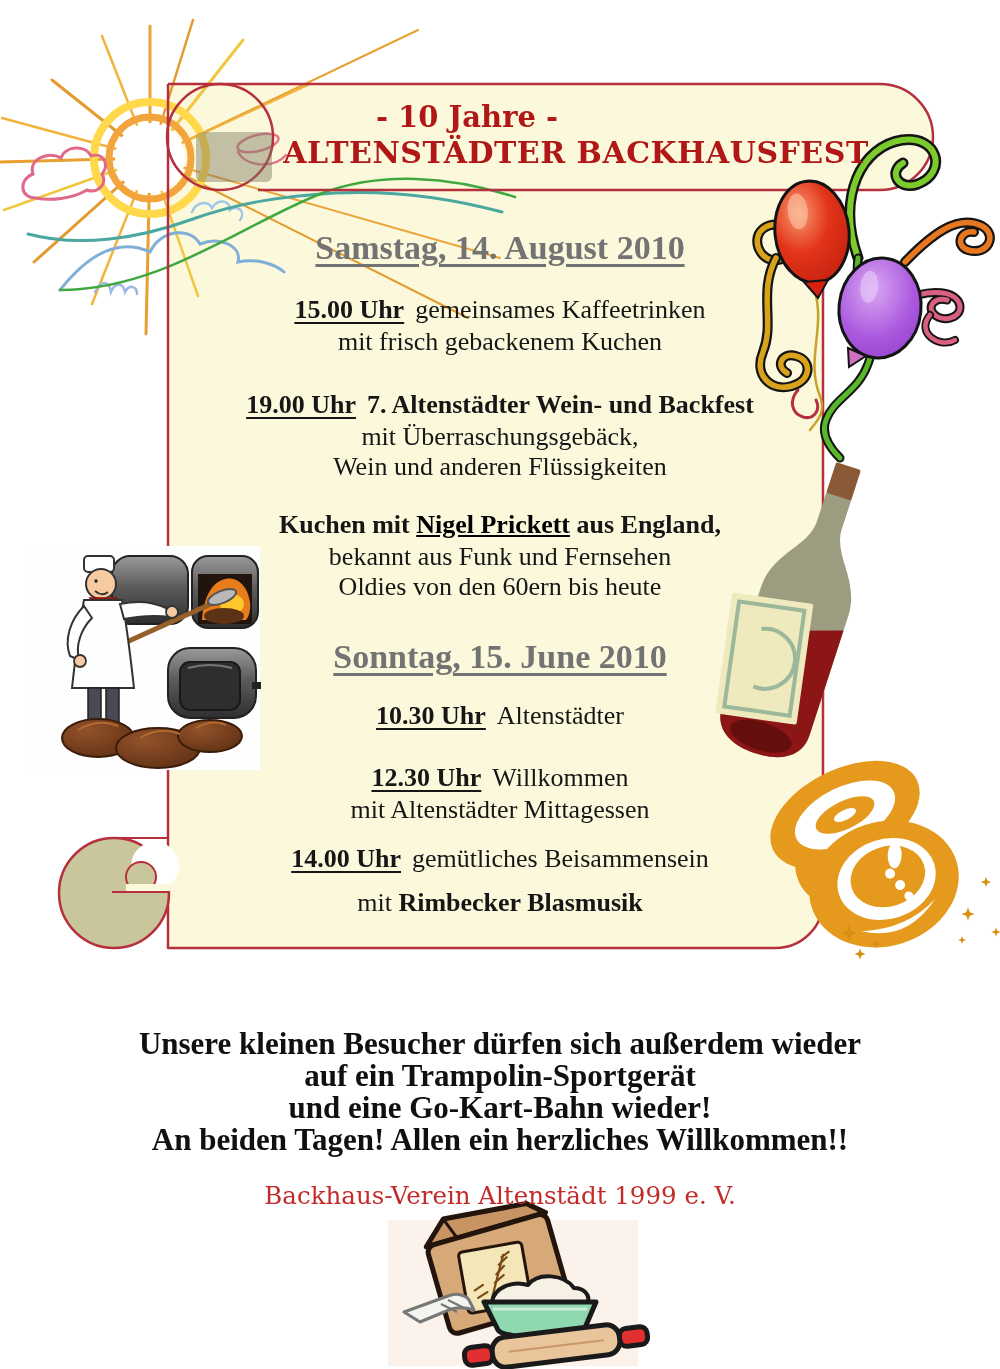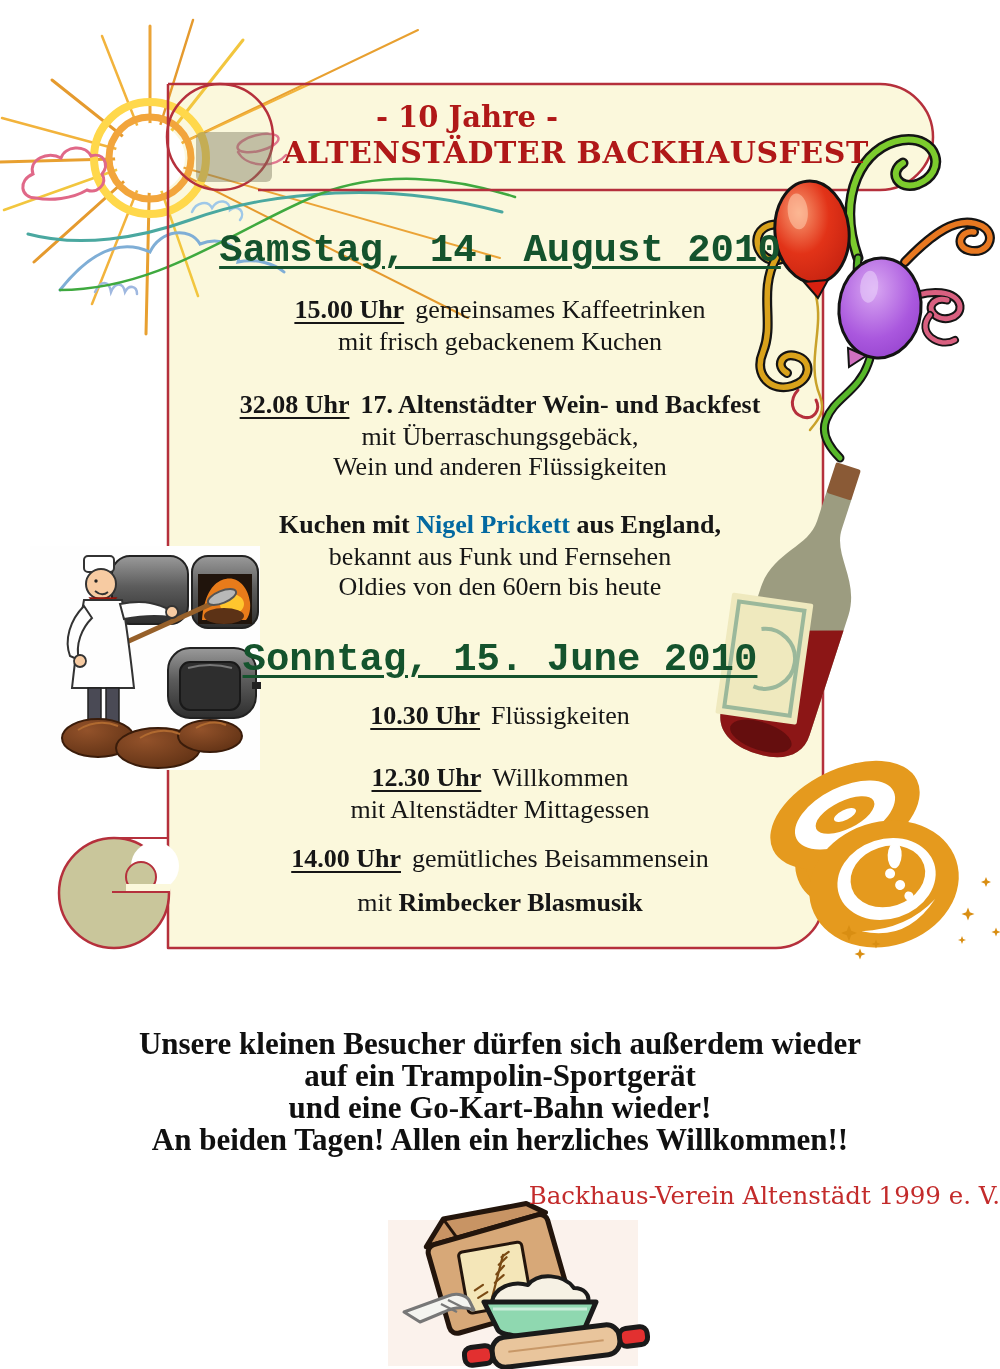--- a/index.html
+++ b/index.html
@@ -5,29 +5,29 @@
   html,body{margin:0;padding:0;background:#ffffff;}
   body{width:1000px;height:1369px;position:relative;overflow:hidden;
        font-family:"Liberation Serif",serif;}
   .layer{position:absolute;left:0;top:0;}
   .txt{position:absolute;text-align:center;white-space:nowrap;color:#161616;}
   .col{left:150px;width:700px;}
   .t-title1{top:100px;font-family:"DejaVu Serif",serif;font-weight:bold;
             font-size:29px;color:#B01818;left:0;width:1000px;transform:translateX(-33px);}
   .t-title2{top:135px;font-family:"DejaVu Serif",serif;font-weight:bold;
             font-size:30px;letter-spacing:.5px;color:#B01818;left:0;width:1000px;transform:translateX(76px);}
-  .day{font-size:39px;font-weight:bold;color:#14532d;
-       text-decoration:underline;text-decoration-thickness:2.5px;text-underline-offset:5px;font-family:Liberation Mono, monospace;}
+  .day{font-size:34px;font-weight:bold;color:#737373;
+       text-decoration:underline;text-decoration-thickness:2.5px;text-underline-offset:5px;}
   .sched{font-size:26px;}
   .time{font-weight:bold;text-decoration:underline;text-decoration-thickness:2px;
         text-underline-offset:4px;margin-right:11px;}
   .b{font-weight:bold;}
-  .red{color:#0369a1;}
+  .red{color:#000000;text-decoration:underline;}
   .foot{left:0;width:1000px;font-weight:bold;font-size:31px;color:#101010;}
-  .org{left:0;width:1000px;font-family:"DejaVu Serif",serif;font-size:24.5px;color:#C32B2B;text-align:right;}
+  .org{left:0;width:1000px;font-family:"DejaVu Serif",serif;font-size:24.5px;color:#C32B2B;}
 </style>
 </head>
 <body>
 
 <svg class="layer" width="1000" height="1369" viewBox="0 0 1000 1369">
   <defs>
     <linearGradient id="gradSteel" x1="0" y1="0" x2="0" y2="1">
       <stop offset="0" stop-color="#9a9a9a"></stop>
         <stop offset="0.45" stop-color="#5c5c5c"></stop>
       <stop offset="1" stop-color="#2e2e2e"></stop>
@@ -255,31 +255,31 @@
 </svg>
 
 <div class="txt t-title1">- 10 Jahre -</div>
 <div class="txt t-title2">ALTENSTÄDTER  BACKHAUSFEST</div>
 
 <div class="txt col day" style="top:229px">Samstag, 14. August 2010</div>
 
 <div class="txt col sched" style="top:295px"><span class="time">15.00 Uhr</span><span>gemeinsames Kaffeetrinken</span></div>
 <div class="txt col sched" style="top:327px">mit frisch gebackenem Kuchen</div>
 
-<div class="txt col sched" style="top:390px"><span class="time">32.08 Uhr</span><span class="b">17. Altenstädter Wein- und Backfest</span></div>
+<div class="txt col sched" style="top:390px"><span class="time">19.00 Uhr</span><span class="b">7. Altenstädter Wein- und Backfest</span></div>
 <div class="txt col sched" style="top:422px">mit Überraschungsgebäck,</div>
 <div class="txt col sched" style="top:452px">Wein und anderen Flüssigkeiten</div>
 
 <div class="txt col sched b" style="top:510px"><span>Kuchen mit </span><span class="red">Nigel Prickett</span><span> aus England,</span></div>
 <div class="txt col sched" style="top:542px">bekannt aus Funk und Fernsehen</div>
 <div class="txt col sched" style="top:572px">Oldies von den 60ern bis heute</div>
 
 <div class="txt col day" style="top:638px">Sonntag, 15. June 2010</div>
 
-<div class="txt col sched" style="top:701px"><span class="time">10.30 Uhr</span><span>Flüssigkeiten</span></div>
+<div class="txt col sched" style="top:701px"><span class="time">10.30 Uhr</span><span>Altenstädter</span></div>
 
 <div class="txt col sched" style="top:763px"><span class="time">12.30 Uhr</span><span>Willkommen</span></div>
 <div class="txt col sched" style="top:795px">mit Altenstädter Mittagessen</div>
 
 <div class="txt col sched" style="top:844px"><span class="time">14.00 Uhr</span><span>gemütliches Beisammensein</span></div>
 <div class="txt col sched" style="top:888px"><span>mit </span><span class="b">Rimbecker Blasmusik</span></div>
 
 <div class="txt foot" style="top:1026px">Unsere kleinen Besucher dürfen sich außerdem wieder</div>
 <div class="txt foot" style="top:1058px">auf ein Trampolin-Sportgerät</div>
 <div class="txt foot" style="top:1090px">und eine Go-Kart-Bahn wieder!</div>

